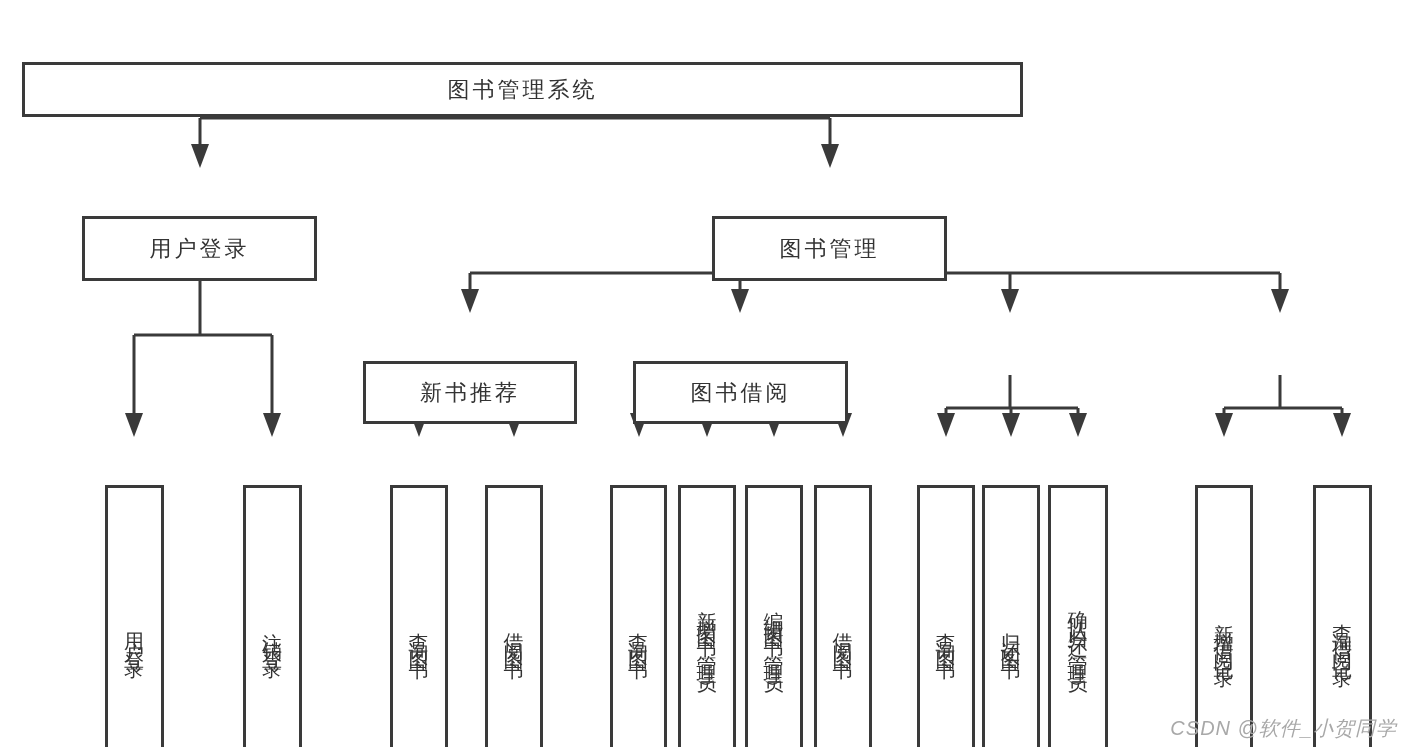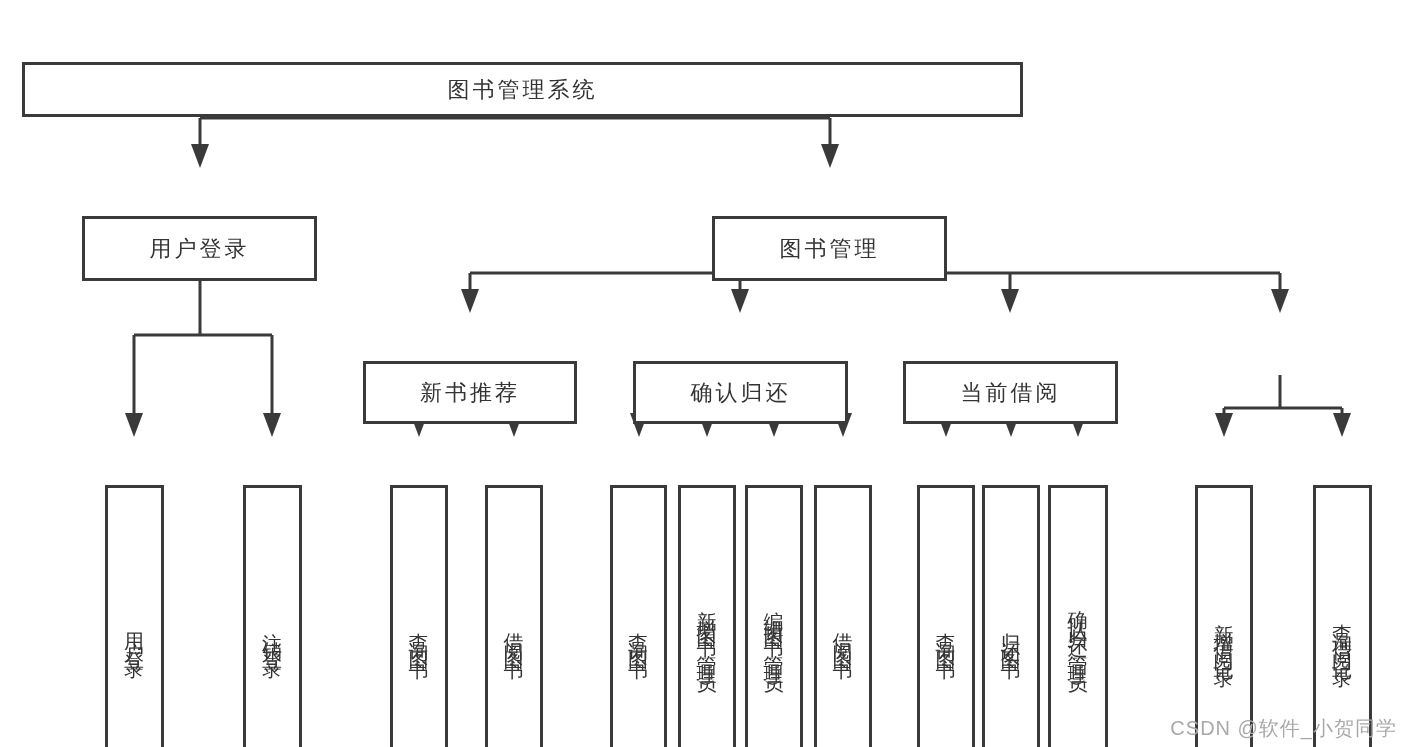--- a/index.html
+++ b/index.html
@@ -66,20 +66,21 @@
   .n-leaf-confirm-return{left:1048px;width:60px;}
   .n-leaf-add-record{left:1195px;width:58px;}
   .n-leaf-query-record{left:1313px;width:59px;}
   .watermark{
     position:absolute;
     right:8px;bottom:5px;
     font-size:20px;
     color:var(--wm);
     letter-spacing:1px;
     white-space:nowrap;
+    font-style:italic;
   }
 </style>
 </head>
 <body>
 
 <div class="stage">
 
   <svg width="1405" height="747" viewBox="0 0 1405 747">
     <path fill="none" stroke="#3a3a3a" stroke-width="3" d="
       M522 68 V118 M200 118 H830 M200 118 V146 M830 118 V146
@@ -120,24 +121,21 @@
     <span>用户登录</span>
   </div>
   <div class="node h n-book-mgmt">
     <span>图书管理</span>
   </div>
 
   <div class="node h n-new-book">
     <span>新书推荐</span>
   </div>
   <div class="node h n-book-borrow">
-    <span>确认归还</span>
-  </div>
-  <div class="node h n-current-borrow">
-    <span>当前借阅</span>
+    <span>图书借阅</span>
   </div>
 
   <div class="node v leaf n-leaf-user-login">
     <span>用户登录</span>
   </div>
   <div class="node v leaf n-leaf-logout">
     <span>注销登录</span>
   </div>
   <div class="node v leaf n-leaf-query-book-new">
     <span>查询图书</span>

